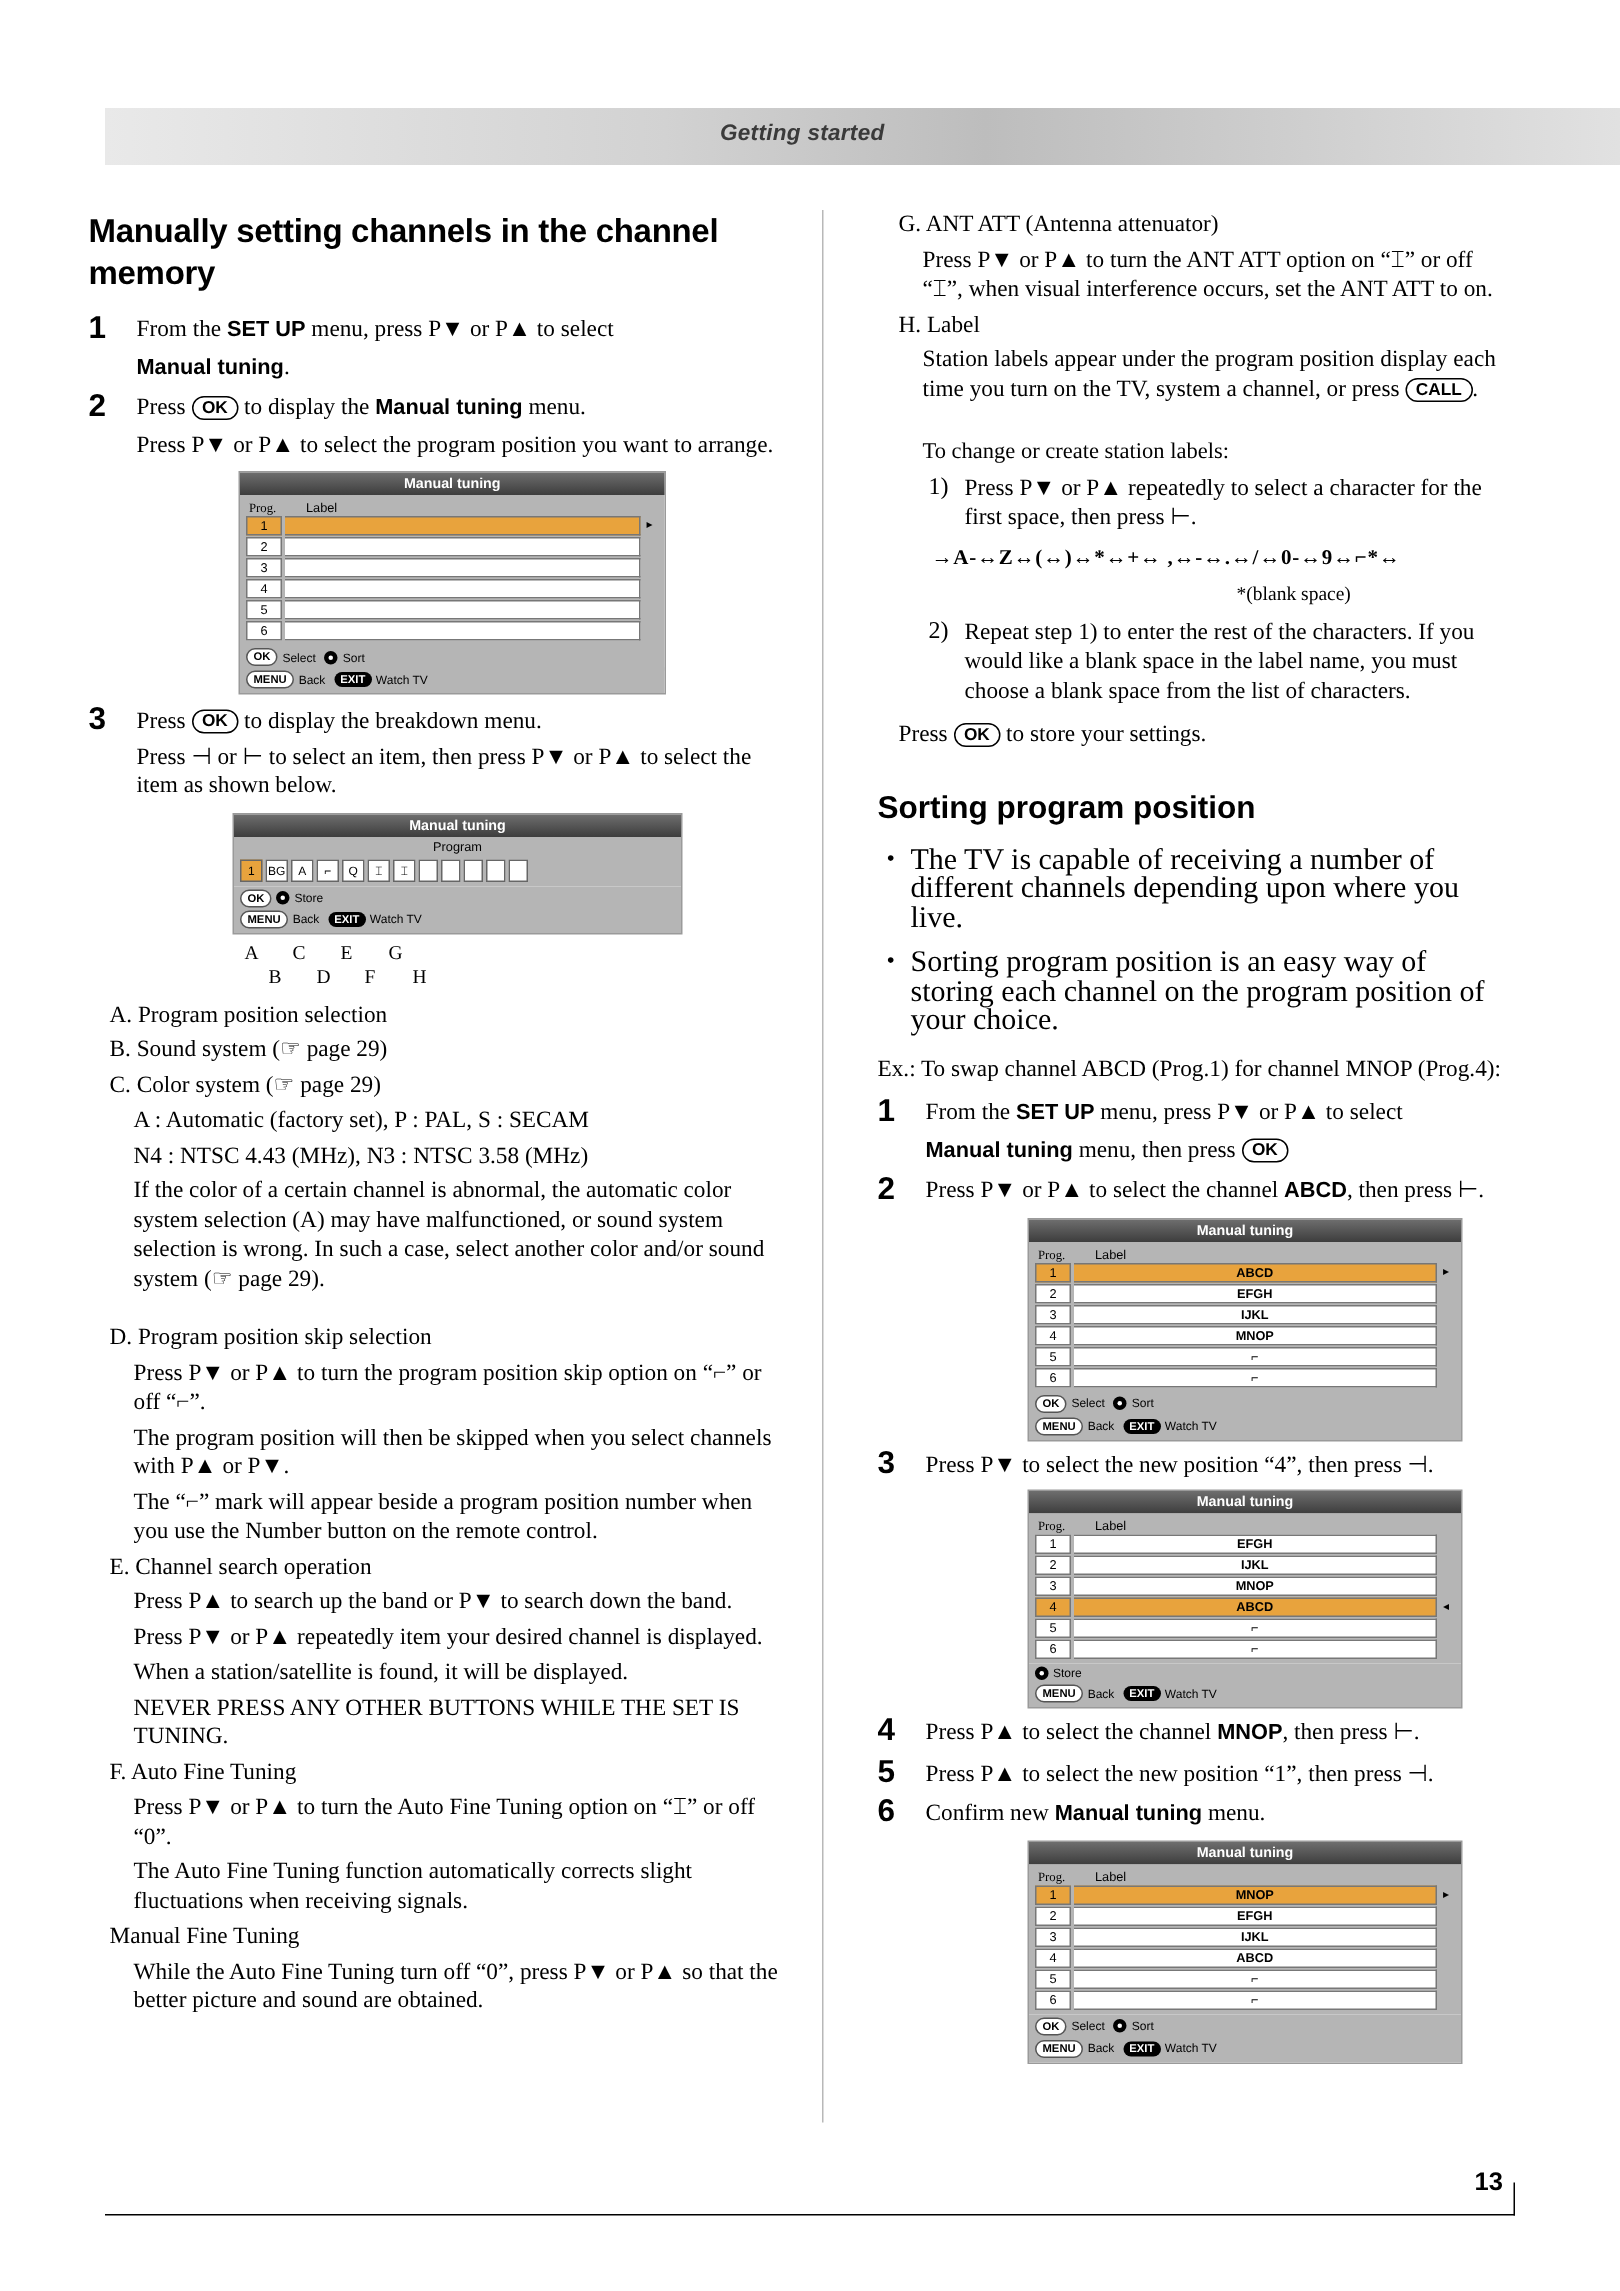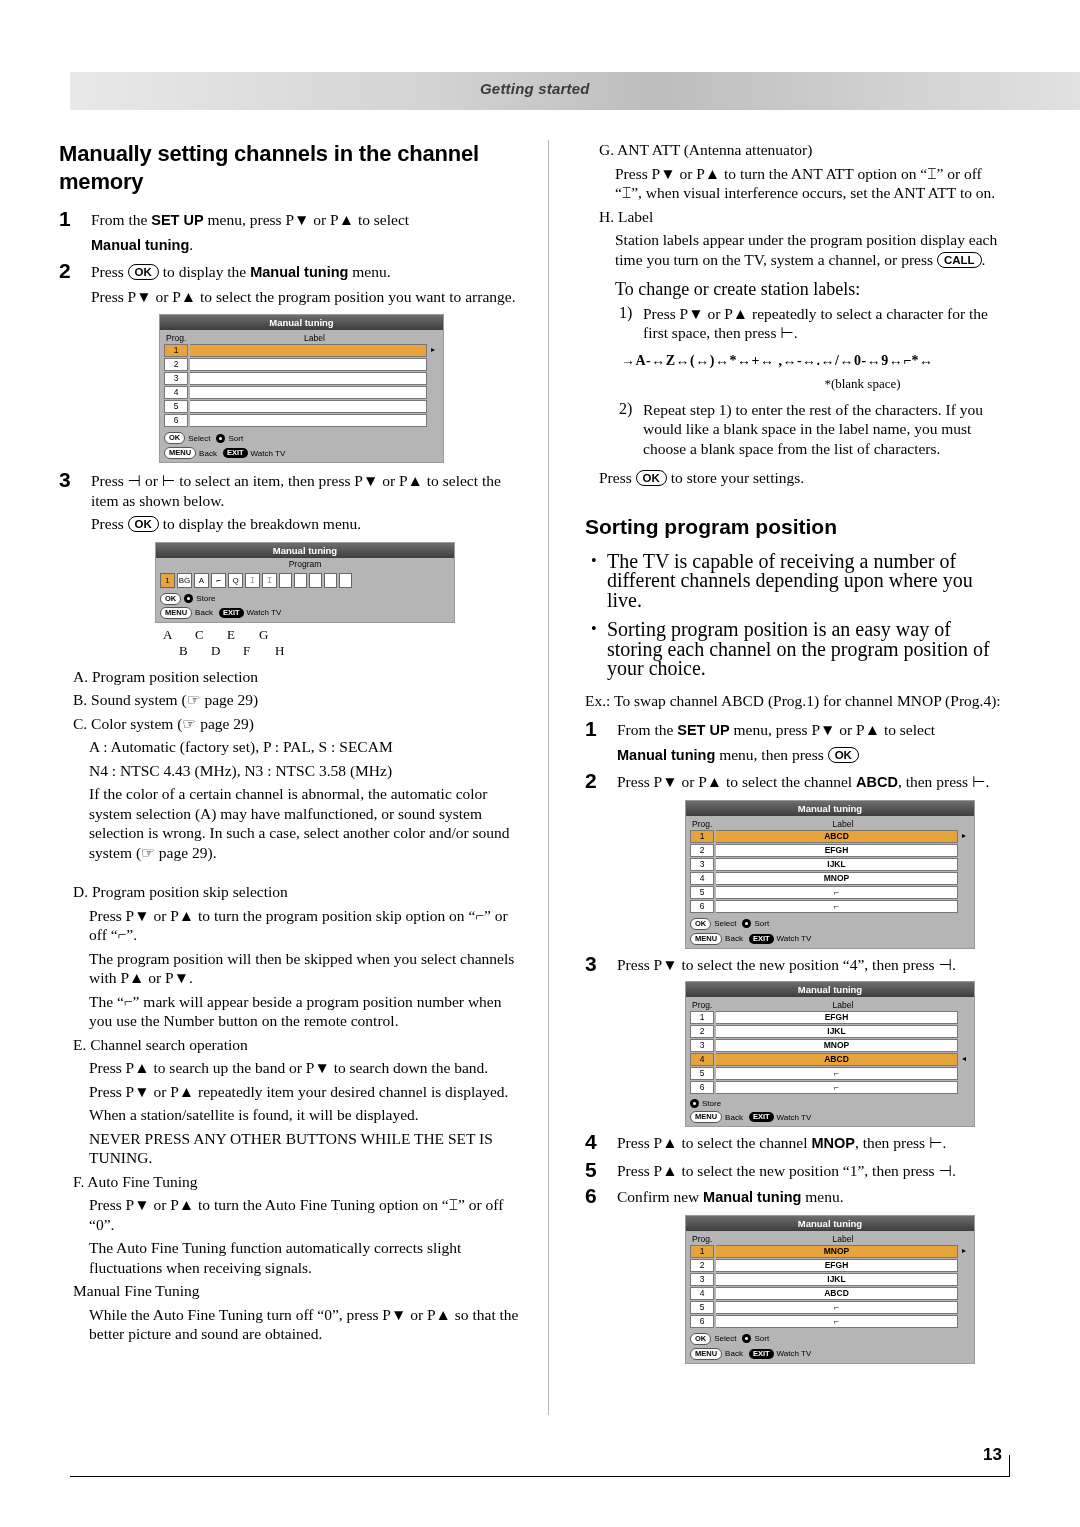--- a/index.html
+++ b/index.html
@@ -37,22 +37,22 @@
 
   
   .osd{background:#fff;border:1px solid #9a9a9a;width:100%;box-sizing:border-box;}
   .osd-wrap{width:285px;margin:8px 0 8px 100px;}
   .osd-wrap.w2{width:300px;margin-left:96px;}
   .osd-wrap.r{width:290px;margin:6px 0 6px 100px;}
   .osd-title{background:linear-gradient(to bottom,#6e6e6e,#3d3d3d);color:#fff;text-align:center;
        font-family:"Liberation Sans",sans-serif;font-size:9.5px;font-weight:bold;padding:2px 0;}
   .osd-body{background:#b5b5b5;padding:3px 4px 2px 4px;}
   .osd-head{display:flex;font-family:"Liberation Sans",sans-serif;font-size:8.5px;color:#000;padding:0 2px 1px 2px;}
-  .osd-head .p{width:38px;}
-  .osd-head .l{flex:1;text-align:center;}
+  .osd-head .p{width:38px;font-family:Liberation Serif, serif;}
+  .osd-head .l{flex:1;text-align:left;}
   .osd-row{display:flex;align-items:stretch;margin-bottom:1px;}
   .osd-row .pg{width:22px;background:#fff;border:1px solid #777;text-align:center;
        font-family:"Liberation Sans",sans-serif;font-size:8.5px;line-height:11px;}
   .osd-row.sel .pg{background:#e8a33d;}
   .osd-row .lb{flex:1;background:#fff;border:1px solid #777;border-left:none;margin-left:2px;
        text-align:center;font-family:"Liberation Sans",sans-serif;font-size:8.5px;line-height:11px;font-weight:bold;}
   .osd-row.sel .lb{background:#e8a33d;}
   .osd-row .mk{width:12px;font-family:"DejaVu Sans",sans-serif;font-size:8px;text-align:center;line-height:11px;}
   .osd-foot{display:flex;gap:6px;background:#b5b5b5;padding:2px 4px 3px 4px;}
   .osd-foot .bt{display:flex;align-items:center;gap:3px;font-family:"Liberation Sans",sans-serif;font-size:8px;}
@@ -164,22 +164,22 @@
           <span class="bt">
               <span class="pilld">EXIT</span>
               <span>Watch TV</span>
             </span>
         </div>
       </div>
     </div>
 
     <div class="num">
       <span class="n">3</span>
+      <p><span>Press </span><span class="key">OK</span><span> to display the breakdown menu.</span></p>
       <p>Press ⊣ or ⊢ to select an item, then press P▼ or P▲ to select the item as shown below.</p>
-      <p><span>Press </span><span class="key">OK</span><span> to display the breakdown menu.</span></p>
     </div>
 
     <div class="osd-wrap w2">
       <div class="osd">
         <div class="osd-title">Manual tuning</div>
         <div style="background:#b5b5b5;text-align:center;font-family:'Liberation Sans',sans-serif;font-size:8.5px;padding:1px 0;">Program</div>
         <div class="bd-row">
           <span class="bd-cell o">1</span>
           <span class="bd-cell">BG</span>
           <span class="bd-cell">A</span>
@@ -250,21 +250,21 @@
   </div>
 
   <div class="col-right">
 
     <p class="lvl">G. ANT ATT (Antenna attenuator)</p>
     <p class="lvl2">Press P▼ or P▲ to turn the ANT ATT option on “⌶” or off “⌶”, when visual interference occurs, set the ANT ATT to on.</p>
 
     <p class="lvl" style="margin-top:4px">H. Label</p>
     <p class="lvl2"><span>Station labels appear under the program position display each time you turn on the TV, system a channel, or press </span><span class="key">CALL</span><span>.</span></p>
 
-    <p class="lvl2" style="font-size:18px;margin-top:11px">To change or create station labels:</p>
+    <p class="lvl2" style="font-size:15px;margin-top:23px">To change or create station labels:</p>
 
     <div style="position:relative;padding-left:58px;margin-top:2px">
       <span style="position:absolute;left:34px">1)</span>
       <p>Press P▼ or P▲ repeatedly to select a character for the first space, then press ⊢.</p>
     </div>
 
     <p class="charline" style="margin-left:36px;margin-top:8px;font-weight:bold">→A-↔Z↔(↔)↔*↔+↔ ,↔-↔.↔/↔0-↔9↔⌐*↔</p>
     <p class="blank" style="margin-left:130px">*(blank space)</p>
 
     <div style="position:relative;padding-left:58px;margin-top:6px">

